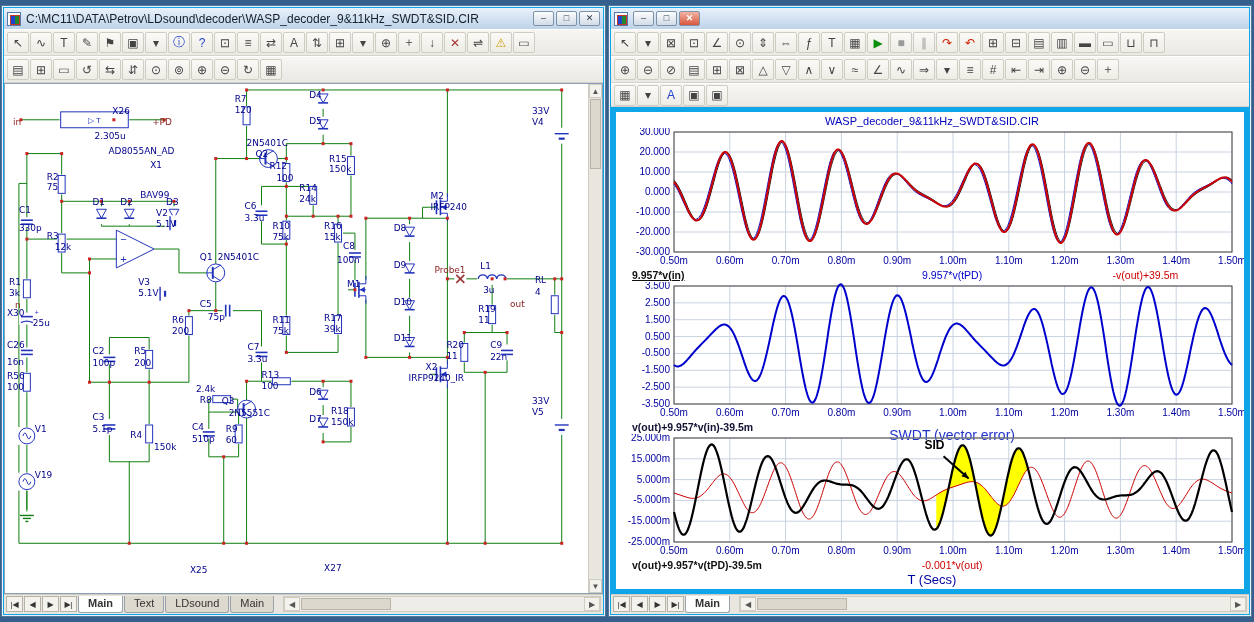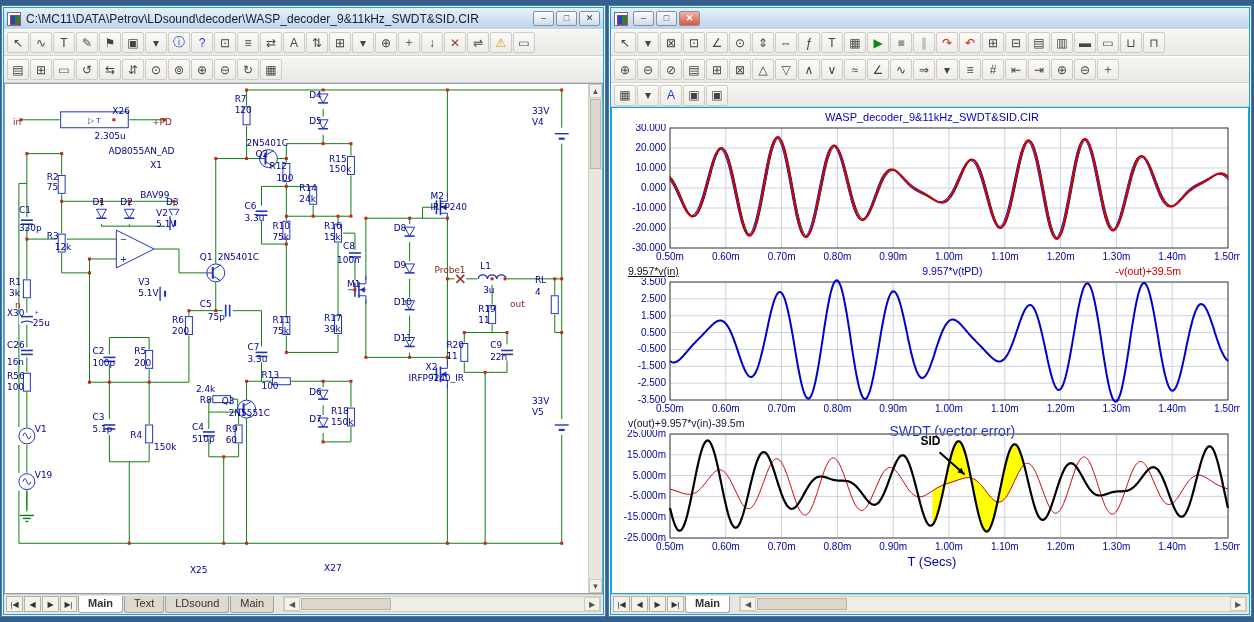--- a/index.html
+++ b/index.html
@@ -46,25 +46,25 @@
   .tab { height:17px; padding:1px 9px; font-size:11px; color:#333;
     border:1px solid #9aa2ac; border-top:none; background:#ddd9cf;
     border-radius:0 0 3px 3px; flex:0 0 auto;}
   .tab.sel { background:#fff; font-weight:bold; }
   .hscroll { flex:1; display:flex; margin-left:8px; height:16px; border:1px solid #cfccc2;
     background:#efede7; font-size:8px; color:#555;}
   .hscroll .arr { width:16px; border:1px solid #cfccc2; background:#f4f2ec; text-align:center; line-height:14px;}
   .hscroll .thumb { width:90px; margin:1px; border:1px solid #b7b3a7; background:#dcd8cd;}
   .hscroll .track { flex:1; }
 
-  #plots { flex:1; background:#fff; border:1px solid #0ea5e9; overflow:hidden;
+  #plots { flex:1; background:#fff; border:5px solid #0ea5e9; overflow:hidden;
     padding:2px 0 0 4px; min-height:0; }
   .plot-title { text-align:center; font-size:11px; color:#0000bb; padding:1px 0; }
   .legend { display:flex; font-size:10.5px; padding:0 8px 0 12px; height:14px; align-items:center;}
-  .cell0 { flex:0 0 36%; }
+  .cell0 { flex:0 0 36%;font-weight:bold; }
   .cell1 { flex:0 0 34%; text-align:center; }
   .cell2 { flex:1; text-align:center; }
   .xlabel { text-align:center; font-size:13px; color:#0000a0; height:13px; }
 </style>
 </head>
 <body>
 
 <div>
 
   <div class="window" id="win-left">
@@ -826,20 +826,25 @@
           <line x1="54" y1="108" x2="612" y2="108" stroke="#c9d2e0"></line>
           <text x="50" y="111" text-anchor="end" font-size="10" fill="#0000a0">-25.000m</text>
           <rect x="54" y="4" width="558" height="104" fill="none" stroke="#444444"></rect>
           <polygon points="316.26,94.98589147975878 317.02725,94.1915713927289 317.7945,93.10920608787775 318.56175,91.74427830248653 319.329,90.10450454752657 320.09625000000005,88.199793274184 320.8635,86.04218500197526 321.63075000000003,83.64577477022134 322.398,81.02661742472652 323.16524999999996,78.20261639808504 323.9325,75.19339678387924 324.69975000000005,72.02016364087277 325.467,68.70554659194894 326.23425,65.27343190289513 327.0015,61.7487833370937 327.76874999999995,58.15745318275323 328.536,54.525984938648136 329.30325000000005,50.88140922155216 330.0705,47.251034522984824 330.83775,43.66223449394222 331.6050000000001,40.14223347344614 332.37224999999995,36.71789199963269 333.13950000000006,33.41549405053014 333.90675000000005,30.260537755448606 334.674,27.27753129703442 335.44125,24.489795688712213 336.2085000000001,21.919276062616593 336.97574999999995,19.58636303962335 337.74300000000005,17.509725676214995 338.5102499999999,15.706157393260987 339.2775,14.190436190057305 340.04475,12.975200334036579 340.81199999999995,12.070840593266741 341.57925,11.485409946304491 342.34650000000005,11.224551563191742 343.11375,11.291445703567076 343.881,11.686776024258446 344.6482500000001,12.40871563057837 345.41549999999995,13.452933044208471 346.18275,14.81261809738017 346.95,16.47852759940244 347.71725,18.439050458845376 348.48449999999997,20.680291784225805 349.25175,23.186175329207373 350.019,25.938563496479777 350.78625,28.91739396886766 351.55350000000004,32.1008318981037 352.32075,35.46543645225644 353.088,38.986340403116394 353.85525,42.63744132593408 354.62249999999995,46.39160288674608 355.38975,50.22086460787559 356.1569999999999,54.09665843082562 356.92425,57.990030338337576 357.6915,61.87186525425468 358.45875000000007,65.7131134115259 359.22599999999994,69.4850163653185 359.99325000000005,73.15933083001619 360.7604999999999,76.70854853575959 361.52774999999997,80.10611033209659 362.295,83.3266128128661 363.06224999999995,86.34600579741259 363.82949999999994,89.14177907793847 364.59675000000004,91.69313693074062 365.364,93.98115898948501 366.13124999999997,95.98894619063891 366.89850000000007,97.70175062384216 367.66574999999995,99.10708825228787 368.433,100.19483360896746 369.20025,100.9572957227523 369.9675,101.38927468249106 370.73474999999996,101.48809840626161 371.502,101.25363934533257 372.26924999999994,100.68831101686858 373.0365,99.79704442457572 373.80375000000004,98.5872445909486 374.57099999999997,97.0687275871569 375.33825,95.25363860553925 376.1055,93.15635177383567 376.87275,90.79335255836494 377.64,88.18310374414847 378.4072499999999,85.34589611230138 379.1744999999999,82.30368505773284 379.94175,79.07991450237974 380.7089999999999,75.69932955981662 381.47624999999994,72.18777949541925 382.24350000000004,68.5720126015096 383.0107499999999,64.87946466851425 383.77799999999996,61.13804278063932 384.54525,57.37590619752605 385.31249999999994,53.621246101532954 386.07974999999993,49.90206599365632 386.84700000000004,46.24596450958119 387.6142499999999,42.67992240110589 388.38149999999996,39.2300953875272 389.14875,35.92161452681138 389.91599999999994,32.778395688060435 390.68325,29.8229596255377 391.45050000000003,27.07626406104991 392.21774999999997,24.557549076614375 392.98499999999996,22.28419700404655 393.75225,20.271607873330293 394.51949999999994,18.53309134851154 395.28675,17.07977593954503 396.05399999999986,15.920536132208348 396.82124999999996,15.061937927164028 397.5885,14.508203124803037 398.3557499999999,14.26119253593244 399.123,14.320408141052512 399.89025,14.683014064214351 400.6574999999999,15.343876072598926 401.4247499999999,16.29561916131442 402.192,17.528702635753397 402.9592499999999,19.03151196240533 403.72649999999993,20.790466524463813 404.49375,22.79014229202189 405.2609999999999,25.01340829914179 406.02824999999996,27.441575712582097 406.7955,30.054558180316796 407.56274999999994,32.83104206300065 408.3299999999999,35.74866507881796 408.3299999999999,34.510236128497525 407.56274999999994,35.20031680345113 406.7955,36.0264615446484 406.02824999999996,36.98054792509332 405.2609999999999,38.053614999584966 404.49375,39.235946292536205 403.72649999999993,40.517157681222585 402.9592499999999,41.88628938016571 402.192,43.331901206980575 401.4247499999999,44.84217029195557 400.6574999999999,46.40499038301484 399.89025,48.008071894546354 399.123,49.63904185282128 398.3557499999999,51.28554290228443 397.5885,52.93533055569865 396.82124999999996,54.57636789673018 396.05399999999986,56.19691697578979 395.28675,57.78562617845698 394.51949999999994,59.331612890182654 393.75225,60.824540830775874 392.98499999999996,62.25469148691845 392.21774999999997,63.61302913007538 391.45050000000003,64.8912589701406 390.68325,66.08187806134517 389.91599999999994,67.17821864574923 389.14875,68.17448369040973 388.38149999999996,69.06577444638619 387.6142499999999,69.84810993047131 386.84700000000004,70.51843830325376 386.07974999999993,71.07464018917103 385.31249999999994,71.51552405494958 384.54525,71.8408138316436 383.77799999999996,72.05112903175012 383.0107499999999,72.14795767603556 382.24350000000004,72.13362240420571 381.47624999999994,72.01124019889318 380.7089999999999,71.7846762031511 379.94175,71.4584921573148 379.1744999999999,71.03789002137252 378.4072499999999,70.52865138353306 377.64,69.93707328426163 376.87275,69.26990110744948 376.1055,68.5342592064711 375.33825,67.73757994255442 374.57099999999997,66.88753181615529 373.80375000000004,65.99194736888587 373.0365,65.05875152413411 372.26924999999994,64.0958910189566 371.502,63.1112655583391 370.73474999999996,62.112661295786474 369.9675,61.10768721171413 369.20025,60.10371492364216 368.433,59.10782242014766 367.66574999999995,58.126742164359364 366.89850000000007,57.16681396294596 366.13124999999997,56.23394294359478 365.364,55.33356292842108 364.59675000000004,54.470605433142765 363.82949999999994,53.6494744627991 363.06224999999995,52.87402721484678 362.295,52.147560740217834 361.52774999999997,51.47280455298048 360.7604999999999,50.851919120159785 359.99325000000005,50.286500105621776 359.22599999999994,49.7775881862642 358.45875000000007,49.32568420559654 357.6915,48.93076937963359 356.92425,48.59233022334647 356.1569999999999,48.30938782312313 355.38975,48.080531042182415 354.62249999999995,47.90395321201537 353.85525,47.77749183396577 353.088,47.69867079128195 352.32075,47.66474455354515 351.55350000000004,47.672743842468286 350.78625,47.71952222072946 350.019,47.801803063794836 349.25175,47.91622637858314 348.48449999999997,48.05939494222556 347.71725,48.227919248967396 346.95,48.41846077324437 346.18275,48.62777308192075 345.41549999999995,48.85274035829699 344.6482500000001,49.090412934475644 343.881,49.33803946662351 343.11375,49.5930954291918 342.34650000000005,49.853307648803295 341.57925,50.11667464581724 340.81199999999995,50.381482601043196 340.04475,50.646316816175926 339.2775,50.91006858873256 338.5102499999999,51.17193747505311 337.74300000000005,51.43142896772809 336.97574999999995,51.68834766609666 336.2085000000001,51.94278606968516 335.44125,52.195109174092444 334.674,52.4459350963751 333.90675000000005,52.69611200194904 333.13950000000006,52.946691646950114 332.37224999999995,53.19889988844057 331.6050000000001,53.45410454943756 330.83775,53.71378105609893 330.0705,53.97947629022834 329.30325000000005,54.252771121280375 328.536,54.535242098051555 327.76874999999995,54.82842279104787 327.0015,55.13376528201562 326.23425,55.45260229725605 325.467,55.786110476079784 324.69975000000005,56.135275255169006 323.9325,56.50085783377599 323.16524999999996,56.88336466376215 322.398,57.283019882667055 321.63075000000003,57.69974107754913 320.8635,58.133118732542535 320.09625000000005,58.58239967429455 319.329,59.04647478704824 318.56175,59.52387122353838 317.7945,60.012749289546505 317.02725,60.5109041293733 316.26,61.01577228715569 " fill="#ffff00" stroke="none"></polygon>
           <polyline points="54.0,59.0 55.0,59.3 56.0,59.7 57.0,60.0 58.0,60.3 59.0,60.6 60.0,61.0 61.0,61.3 62.0,61.7 63.0,62.0 64.0,62.4 65.0,62.7 66.0,63.0 67.0,63.3 67.9,63.6 68.9,63.8 69.9,64.0 70.9,64.2 71.9,64.3 72.9,64.3 73.9,64.3 74.9,64.2 75.9,64.0 76.9,63.8 77.9,63.4 78.9,63.0 79.9,62.4 80.9,61.8 81.9,61.0 82.9,60.2 83.9,59.3 84.9,58.3 85.9,57.2 86.9,56.1 87.9,54.9 88.9,53.6 89.9,52.3 90.9,51.0 91.9,49.7 92.9,48.4 93.9,47.2 94.9,45.9 95.8,44.8 96.8,43.7 97.8,42.8 98.8,41.9 99.8,41.2 100.8,40.6 101.8,40.2 102.8,39.9 103.8,39.8 104.8,40.0 105.8,40.3 106.8,40.8 107.8,41.4 108.8,42.3 109.8,43.4 110.8,44.7 111.8,46.1 112.8,47.7 113.8,49.4 114.8,51.2 115.8,53.2 116.8,55.2 117.8,57.3 118.8,59.4 119.8,61.6 120.8,63.7 121.8,65.8 122.8,67.8 123.8,69.7 124.7,71.5 125.7,73.2 126.7,74.6 127.7,75.9 128.7,77.0 129.7,77.8 130.7,78.4 131.7,78.7 132.7,78.7 133.7,78.5 134.7,78.0 135.7,77.3 136.7,76.2 137.7,74.9 138.7,73.4 139.7,71.6 140.7,69.6 141.7,67.4 142.7,65.0 143.7,62.5 144.7,59.9 145.7,57.2 146.7,54.4 147.7,51.6 148.7,48.9 149.7,46.2 150.7,43.6 151.7,41.1 152.6,38.8 153.6,36.6 154.6,34.7 155.6,33.0 156.6,31.5 157.6,30.4 158.6,29.5 159.6,29.0 160.6,28.8 161.6,28.9 162.6,29.3 163.6,30.1 164.6,31.2 165.6,32.6 166.6,34.3 167.6,36.3 168.6,38.5 169.6,41.0 170.6,43.6 171.6,46.5 172.6,49.4 173.6,52.5 174.6,55.6 175.6,58.7 176.6,61.8 177.6,64.9 178.6,67.8 179.5,70.6 180.5,73.3 181.5,75.7 182.5,78.0 183.5,79.9 184.5,81.6 185.5,82.9 186.5,84.0 187.5,84.7 188.5,85.0 189.5,85.0 190.5,84.7 191.5,84.0 192.5,82.9 193.5,81.6 194.5,79.9 195.5,77.9 196.5,75.7 197.5,73.2 198.5,70.5 199.5,67.7 200.5,64.7 201.5,61.6 202.5,58.4 203.5,55.2 204.5,52.1 205.5,49.0 206.5,46.0 207.5,43.1 208.4,40.4 209.4,37.9 210.4,35.6 211.4,33.6 212.4,31.8 213.4,30.4 214.4,29.2 215.4,28.4 216.4,28.0 217.4,27.9 218.4,28.1 219.4,28.7 220.4,29.6 221.4,30.8 222.4,32.3 223.4,34.0 224.4,36.1 225.4,38.3 226.4,40.8 227.4,43.4 228.4,46.1 229.4,49.0 230.4,51.8 231.4,54.8 232.4,57.7 233.4,60.5 234.4,63.3 235.3,65.9 236.3,68.4 237.3,70.8 238.3,72.9 239.3,74.8 240.3,76.4 241.3,77.8 242.3,78.9 243.3,79.7 244.3,80.2 245.3,80.5 246.3,80.4 247.3,80.0 248.3,79.4 249.3,78.4 250.3,77.3 251.3,75.9 252.3,74.3 253.3,72.4 254.3,70.5 255.3,68.4 256.3,66.1 257.3,63.8 258.3,61.5 259.3,59.1 260.3,56.8 261.3,54.4 262.3,52.2 263.3,50.0 264.2,48.0 265.2,46.0 266.2,44.3 267.2,42.7 268.2,41.3 269.2,40.1 270.2,39.2 271.2,38.4 272.2,37.9 273.2,37.6 274.2,37.5 275.2,37.7 276.2,38.0 277.2,38.5 278.2,39.3 279.2,40.2 280.2,41.2 281.2,42.4 282.2,43.7 283.2,45.1 284.2,46.6 285.2,48.1 286.2,49.7 287.2,51.3 288.2,52.9 289.2,54.5 290.2,56.0 291.2,57.5 292.1,58.9 293.1,60.2 294.1,61.4 295.1,62.5 296.1,63.5 297.1,64.3 298.1,65.1 299.1,65.7 300.1,66.2 301.1,66.5 302.1,66.8 303.1,66.9 304.1,66.9 305.1,66.8 306.1,66.5 307.1,66.2 308.1,65.9 309.1,65.4 310.1,64.9 311.1,64.3 312.1,63.7 313.1,63.1 314.1,62.5 315.1,61.8 316.1,61.1 317.1,60.5 318.1,59.8 319.0,59.2 320.0,58.6 321.0,58.0 322.0,57.5 323.0,56.9 324.0,56.5 325.0,56.0 326.0,55.5 327.0,55.1 328.0,54.7 329.0,54.4 330.0,54.0 331.0,53.7 332.0,53.3 333.0,53.0 334.0,52.7 335.0,52.3 336.0,52.0 337.0,51.7 338.0,51.4 339.0,51.0 340.0,50.7 341.0,50.3 342.0,50.0 343.0,49.6 344.0,49.3 345.0,49.0 346.0,48.7 346.9,48.4 347.9,48.2 348.9,48.0 349.9,47.8 350.9,47.7 351.9,47.7 352.9,47.7 353.9,47.8 354.9,48.0 355.9,48.2 356.9,48.6 357.9,49.0 358.9,49.6 359.9,50.2 360.9,51.0 361.9,51.8 362.9,52.7 363.9,53.7 364.9,54.8 365.9,55.9 366.9,57.1 367.9,58.4 368.9,59.7 369.9,61.0 370.9,62.3 371.9,63.6 372.9,64.8 373.9,66.1 374.8,67.2 375.8,68.3 376.8,69.2 377.8,70.1 378.8,70.8 379.8,71.4 380.8,71.8 381.8,72.1 382.8,72.2 383.8,72.0 384.8,71.7 385.8,71.2 386.8,70.6 387.8,69.7 388.8,68.6 389.8,67.3 390.8,65.9 391.8,64.3 392.8,62.6 393.8,60.8 394.8,58.8 395.8,56.8 396.8,54.7 397.8,52.6 398.8,50.4 399.8,48.3 400.8,46.2 401.8,44.2 402.8,42.3 403.7,40.5 404.7,38.8 405.7,37.4 406.7,36.1 407.7,35.0 408.7,34.2 409.7,33.6 410.7,33.3 411.7,33.3 412.7,33.5 413.7,34.0 414.7,34.7 415.7,35.8 416.7,37.1 417.7,38.6 418.7,40.4 419.7,42.4 420.7,44.6 421.7,47.0 422.7,49.5 423.7,52.1 424.7,54.8 425.7,57.6 426.7,60.4 427.7,63.1 428.7,65.8 429.7,68.4 430.7,70.9 431.6,73.2 432.6,75.4 433.6,77.3 434.6,79.0 435.6,80.5 436.6,81.6 437.6,82.5 438.6,83.0 439.6,83.2 440.6,83.1 441.6,82.7 442.6,81.9 443.6,80.8 444.6,79.4 445.6,77.7 446.6,75.7 447.6,73.5 448.6,71.0 449.6,68.4 450.6,65.5 451.6,62.6 452.6,59.5 453.6,56.4 454.6,53.3 455.6,50.2 456.6,47.1 457.6,44.2 458.6,41.4 459.5,38.7 460.5,36.3 461.5,34.0 462.5,32.1 463.5,30.4 464.5,29.1 465.5,28.0 466.5,27.3 467.5,27.0 468.5,27.0 469.5,27.3 470.5,28.0 471.5,29.1 472.5,30.4 473.5,32.1 474.5,34.1 475.5,36.3 476.5,38.8 477.5,41.5 478.5,44.3 479.5,47.3 480.5,50.4 481.5,53.6 482.5,56.8 483.5,59.9 484.5,63.0 485.5,66.0 486.4,68.9 487.4,71.6 488.4,74.1 489.4,76.4 490.4,78.4 491.4,80.2 492.4,81.6 493.4,82.8 494.4,83.6 495.4,84.0 496.4,84.1 497.4,83.9 498.4,83.3 499.4,82.4 500.4,81.2 501.4,79.7 502.4,78.0 503.4,75.9 504.4,73.7 505.4,71.2 506.4,68.6 507.4,65.9 508.4,63.0 509.4,60.2 510.4,57.2 511.4,54.3 512.4,51.5 513.4,48.7 514.3,46.1 515.3,43.6 516.3,41.2 517.3,39.1 518.3,37.2 519.3,35.6 520.3,34.2 521.3,33.1 522.3,32.3 523.3,31.8 524.3,31.5 525.3,31.6 526.3,32.0 527.3,32.6 528.3,33.6 529.3,34.7 530.3,36.1 531.3,37.7 532.3,39.6 533.3,41.5 534.3,43.6 535.3,45.9 536.3,48.2 537.3,50.5 538.3,52.9 539.3,55.2 540.3,57.6 541.3,59.8 542.3,62.0 543.2,64.0 544.2,66.0 545.2,67.7 546.2,69.3 547.2,70.7 548.2,71.9 549.2,72.8 550.2,73.6 551.2,74.1 552.2,74.4 553.2,74.5 554.2,74.3 555.2,74.0 556.2,73.5 557.2,72.7 558.2,71.8 559.2,70.8 560.2,69.6 561.2,68.3 562.2,66.9 563.2,65.4 564.2,63.9 565.2,62.3 566.2,60.7 567.2,59.1 568.2,57.5 569.2,56.0 570.1,54.5 571.1,53.1 572.1,51.8 573.1,50.6 574.1,49.5 575.1,48.5 576.1,47.7 577.1,46.9 578.1,46.3 579.1,45.8 580.1,45.5 581.1,45.2 582.1,45.1 583.1,45.1 584.1,45.2 585.1,45.5 586.1,45.8 587.1,46.1 588.1,46.6 589.1,47.1 590.1,47.7 591.1,48.3 592.1,48.9 593.1,49.5 594.1,50.2 595.1,50.9 596.1,51.5 597.1,52.2 598.1,52.8 599.0,53.4 600.0,54.0 601.0,54.5 602.0,55.1 603.0,55.5 604.0,56.0 605.0,56.5 606.0,56.9 607.0,57.3 608.0,57.6 609.0,58.0 610.0,58.3 611.0,58.7 612.0,59.0 " fill="none" stroke="#cc0000" stroke-width="1"></polyline>
           <polyline points="54.0,78.0 55.0,82.1 56.0,85.9 57.0,89.4 58.0,92.4 59.0,95.1 60.0,97.3 61.0,98.9 62.0,100.1 63.0,100.7 64.0,100.7 65.0,100.3 66.0,99.2 67.0,97.6 67.9,95.5 68.9,92.9 69.9,89.9 70.9,86.4 71.9,82.5 72.9,78.3 73.9,73.8 74.9,69.0 75.9,64.1 76.9,59.1 77.9,54.1 78.9,49.0 79.9,44.1 80.9,39.3 81.9,34.7 82.9,30.3 83.9,26.3 84.9,22.7 85.9,19.4 86.9,16.6 87.9,14.3 88.9,12.6 89.9,11.3 90.9,10.6 91.9,10.5 92.9,11.0 93.9,12.0 94.9,13.5 95.8,15.6 96.8,18.1 97.8,21.1 98.8,24.5 99.8,28.3 100.8,32.4 101.8,36.8 102.8,41.4 103.8,46.2 104.8,51.1 105.8,55.9 106.8,60.8 107.8,65.6 108.8,70.2 109.8,74.6 110.8,78.7 111.8,82.6 112.8,86.1 113.8,89.1 114.8,91.8 115.8,94.0 116.8,95.7 117.8,96.9 118.8,97.6 119.8,97.7 120.8,97.4 121.8,96.5 122.8,95.2 123.8,93.4 124.7,91.2 125.7,88.5 126.7,85.5 127.7,82.2 128.7,78.5 129.7,74.7 130.7,70.7 131.7,66.5 132.7,62.3 133.7,58.0 134.7,53.8 135.7,49.7 136.7,45.8 137.7,42.0 138.7,38.4 139.7,35.1 140.7,32.2 141.7,29.5 142.7,27.3 143.7,25.4 144.7,23.9 145.7,22.9 146.7,22.3 147.7,22.1 148.7,22.3 149.7,22.9 150.7,23.9 151.7,25.3 152.6,27.0 153.6,29.0 154.6,31.4 155.6,33.9 156.6,36.7 157.6,39.6 158.6,42.7 159.6,45.8 160.6,49.0 161.6,52.2 162.6,55.3 163.6,58.4 164.6,61.3 165.6,64.1 166.6,66.7 167.6,69.1 168.6,71.3 169.6,73.2 170.6,74.8 171.6,76.2 172.6,77.3 173.6,78.1 174.6,78.6 175.6,78.8 176.6,78.7 177.6,78.4 178.6,77.8 179.5,77.0 180.5,76.0 181.5,74.8 182.5,73.4 183.5,71.8 184.5,70.2 185.5,68.5 186.5,66.7 187.5,64.9 188.5,63.1 189.5,61.3 190.5,59.5 191.5,57.8 192.5,56.2 193.5,54.6 194.5,53.2 195.5,51.9 196.5,50.8 197.5,49.8 198.5,48.9 199.5,48.1 200.5,47.6 201.5,47.1 202.5,46.8 203.5,46.6 204.5,46.5 205.5,46.5 206.5,46.6 207.5,46.8 208.4,47.0 209.4,47.3 210.4,47.6 211.4,47.9 212.4,48.3 213.4,48.6 214.4,49.0 215.4,49.3 216.4,49.6 217.4,49.8 218.4,50.1 219.4,50.2 220.4,50.4 221.4,50.5 222.4,50.6 223.4,50.6 224.4,50.7 225.4,50.7 226.4,50.7 227.4,50.7 228.4,50.8 229.4,50.8 230.4,51.0 231.4,51.1 232.4,51.4 233.4,51.7 234.4,52.1 235.3,52.6 236.3,53.2 237.3,53.8 238.3,54.6 239.3,55.5 240.3,56.4 241.3,57.5 242.3,58.6 243.3,59.9 244.3,61.1 245.3,62.5 246.3,63.8 247.3,65.2 248.3,66.5 249.3,67.8 250.3,69.1 251.3,70.3 252.3,71.4 253.3,72.4 254.3,73.2 255.3,73.9 256.3,74.4 257.3,74.7 258.3,74.8 259.3,74.7 260.3,74.3 261.3,73.7 262.3,72.9 263.3,71.8 264.2,70.4 265.2,68.8 266.2,67.1 267.2,65.0 268.2,62.9 269.2,60.5 270.2,58.0 271.2,55.4 272.2,52.6 273.2,49.9 274.2,47.1 275.2,44.3 276.2,41.6 277.2,39.0 278.2,36.5 279.2,34.2 280.2,32.1 281.2,30.2 282.2,28.6 283.2,27.2 284.2,26.2 285.2,25.6 286.2,25.3 287.2,25.3 288.2,25.8 289.2,26.6 290.2,27.9 291.2,29.5 292.1,31.4 293.1,33.7 294.1,36.4 295.1,39.3 296.1,42.5 297.1,46.0 298.1,49.6 299.1,53.4 300.1,57.2 301.1,61.2 302.1,65.1 303.1,69.0 304.1,72.8 305.1,76.5 306.1,80.0 307.1,83.2 308.1,86.1 309.1,88.7 310.1,91.0 311.1,92.8 312.1,94.2 313.1,95.2 314.1,95.6 315.1,95.6 316.1,95.1 317.1,94.2 318.1,92.7 319.0,90.7 320.0,88.3 321.0,85.5 322.0,82.3 323.0,78.7 324.0,74.8 325.0,70.6 326.0,66.2 327.0,61.7 328.0,57.0 329.0,52.3 330.0,47.5 331.0,42.9 332.0,38.3 333.0,34.0 334.0,29.9 335.0,26.1 336.0,22.6 337.0,19.6 338.0,16.9 339.0,14.7 340.0,13.1 341.0,11.9 342.0,11.3 343.0,11.3 344.0,11.7 345.0,12.8 346.0,14.4 346.9,16.5 347.9,19.1 348.9,22.1 349.9,25.6 350.9,29.5 351.9,33.7 352.9,38.2 353.9,43.0 354.9,47.9 355.9,52.9 356.9,57.9 357.9,63.0 358.9,67.9 359.9,72.7 360.9,77.3 361.9,81.7 362.9,85.7 363.9,89.3 364.9,92.6 365.9,95.4 366.9,97.7 367.9,99.4 368.9,100.7 369.9,101.4 370.9,101.5 371.9,101.0 372.9,100.0 373.9,98.5 374.8,96.4 375.8,93.9 376.8,90.9 377.8,87.5 378.8,83.7 379.8,79.6 380.8,75.2 381.8,70.6 382.8,65.8 383.8,60.9 384.8,56.1 385.8,51.2 386.8,46.4 387.8,41.8 388.8,37.4 389.8,33.3 390.8,29.4 391.8,25.9 392.8,22.9 393.8,20.2 394.8,18.0 395.8,16.3 396.8,15.1 397.8,14.4 398.8,14.3 399.8,14.6 400.8,15.5 401.8,16.8 402.8,18.6 403.7,20.8 404.7,23.5 405.7,26.5 406.7,29.8 407.7,33.5 408.7,37.3 409.7,41.3 410.7,45.5 411.7,49.7 412.7,54.0 413.7,58.2 414.7,62.3 415.7,66.2 416.7,70.0 417.7,73.6 418.7,76.9 419.7,79.8 420.7,82.5 421.7,84.7 422.7,86.6 423.7,88.1 424.7,89.1 425.7,89.7 426.7,89.9 427.7,89.7 428.7,89.1 429.7,88.1 430.7,86.7 431.6,85.0 432.6,83.0 433.6,80.6 434.6,78.1 435.6,75.3 436.6,72.4 437.6,69.3 438.6,66.2 439.6,63.0 440.6,59.8 441.6,56.7 442.6,53.6 443.6,50.7 444.6,47.9 445.6,45.3 446.6,42.9 447.6,40.7 448.6,38.8 449.6,37.2 450.6,35.8 451.6,34.7 452.6,33.9 453.6,33.4 454.6,33.2 455.6,33.3 456.6,33.6 457.6,34.2 458.6,35.0 459.5,36.0 460.5,37.2 461.5,38.6 462.5,40.2 463.5,41.8 464.5,43.5 465.5,45.3 466.5,47.1 467.5,48.9 468.5,50.7 469.5,52.5 470.5,54.2 471.5,55.8 472.5,57.4 473.5,58.8 474.5,60.1 475.5,61.2 476.5,62.2 477.5,63.1 478.5,63.9 479.5,64.4 480.5,64.9 481.5,65.2 482.5,65.4 483.5,65.5 484.5,65.5 485.5,65.4 486.4,65.2 487.4,65.0 488.4,64.7 489.4,64.4 490.4,64.1 491.4,63.7 492.4,63.4 493.4,63.0 494.4,62.7 495.4,62.4 496.4,62.2 497.4,61.9 498.4,61.8 499.4,61.6 500.4,61.5 501.4,61.4 502.4,61.4 503.4,61.3 504.4,61.3 505.4,61.3 506.4,61.3 507.4,61.2 508.4,61.2 509.4,61.0 510.4,60.9 511.4,60.6 512.4,60.3 513.4,59.9 514.3,59.4 515.3,58.8 516.3,58.2 517.3,57.4 518.3,56.5 519.3,55.6 520.3,54.5 521.3,53.4 522.3,52.1 523.3,50.9 524.3,49.5 525.3,48.2 526.3,46.8 527.3,45.5 528.3,44.2 529.3,42.9 530.3,41.7 531.3,40.6 532.3,39.6 533.3,38.8 534.3,38.1 535.3,37.6 536.3,37.3 537.3,37.2 538.3,37.3 539.3,37.7 540.3,38.3 541.3,39.1 542.3,40.2 543.2,41.6 544.2,43.2 545.2,44.9 546.2,47.0 547.2,49.1 548.2,51.5 549.2,54.0 550.2,56.6 551.2,59.4 552.2,62.1 553.2,64.9 554.2,67.7 555.2,70.4 556.2,73.0 557.2,75.5 558.2,77.8 559.2,79.9 560.2,81.8 561.2,83.4 562.2,84.8 563.2,85.8 564.2,86.4 565.2,86.7 566.2,86.7 567.2,86.2 568.2,85.4 569.2,84.1 570.1,82.5 571.1,80.6 572.1,78.3 573.1,75.6 574.1,72.7 575.1,69.5 576.1,66.0 577.1,62.4 578.1,58.6 579.1,54.8 580.1,50.8 581.1,46.9 582.1,43.0 583.1,39.2 584.1,35.5 585.1,32.0 586.1,28.8 587.1,25.9 588.1,23.3 589.1,21.0 590.1,19.2 591.1,17.8 592.1,16.8 593.1,16.4 594.1,16.4 595.1,16.9 596.1,17.8 597.1,19.3 598.1,21.3 599.0,23.7 600.0,26.5 601.0,29.7 602.0,33.3 603.0,37.2 604.0,41.4 605.0,45.8 606.0,50.3 607.0,55.0 608.0,59.7 609.0,64.5 610.0,69.1 611.0,73.7 612.0,78.0 " fill="none" stroke="#000000" stroke-width="2.2"></polyline>
           <text x="304.542" y="15.024000000000006" font-size="12" font-weight="bold" fill="#000">SID</text>
           <line x1="323.51399999999995" y1="22.304000000000006" x2="348.624" y2="44.56000000000001" stroke="#000" stroke-width="2"></line>
           <polygon points="348.624,44.56000000000001 345.37540318859914,37.67184939501493 341.39561727818267,42.16198348067988" fill="#000"></polygon>
         </svg>
+        <div class="legend">
+          <span class="cell0" style="color: rgb(17, 17, 17);">v(out)+9.957*v(tPD)-39.5m</span>
+          <span class="cell1" style="color: rgb(204, 0, 0);">-0.001*v(out)</span>
+          <span class="cell2"></span>
+        </div>
         <div class="xlabel">T (Secs)</div>
       </div>
     <div class="tabbar">
       <span id="right-tabnav" style="display:flex;gap:1px">
           <div class="navbtn">|◀</div>
           <div class="navbtn">◀</div>
           <div class="navbtn">▶</div>
           <div class="navbtn">▶|</div>
         </span>
       <span id="right-tabs" style="display:flex;gap:1px">

